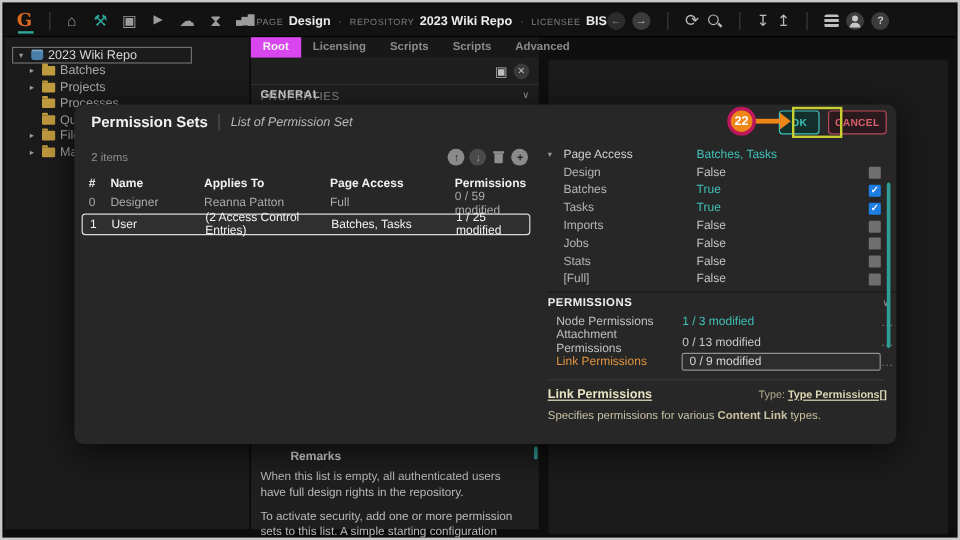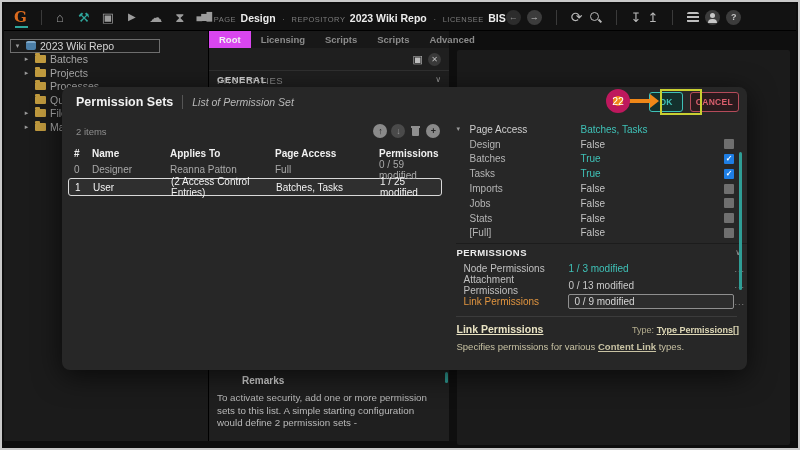--- a/index.html
+++ b/index.html
@@ -110,26 +110,26 @@
   .perm-row .lab.link { color:#e0943f; }
   .perm-row .val { width:122px; color:#c9c9c9; }
   .valbox { width:166px; border:1px solid #8f8f8f; border-radius:2px; background:#2d2d2d; padding:1px 5px; color:#d6d6d6; }
   .dots { margin-left:auto; margin-right:2px; color:#8a8a8a; font-size:9px; letter-spacing:1px; }
   .pr-divider { height:1px; background:#3b3b3b; margin:6px 10px 6px 0; }
   .help-head { display:flex; align-items:baseline; padding-right:8px; }
   .help-title { font-size:10.5px; font-weight:bold; color:#e9e3c3; text-decoration:underline; }
   .help-type { margin-left:auto; font-size:9px; color:#b4ad8e; }
   .help-type b { color:#ddd7b5; text-decoration:underline; font-weight:bold; }
   .help-desc { margin-top:6px; font-size:9.5px; color:#c8c2a3; }
-  .help-desc b { text-decoration:underline; }
+  .help-desc b { }
   .pr-scroll { position:absolute; right:5px; top:35px; width:3px; height:138px; background:#2f9e96; border-radius:2px; }
 
   
   .hl-box { position:absolute; left:658px; top:87px; width:42px; height:26px; border:2px solid #c9cf31; z-index:60; }
-  .an-circle { position:absolute; left:604px; top:87px; width:24px; height:24px; border-radius:50%; background:#ef8718; border:7px solid #be185d; color:#fff; font-size:10.5px; font-weight:normal; display:flex; align-items:center; justify-content:center; z-index:61; }
+  .an-circle { position:absolute; left:604px; top:87px; width:24px; height:24px; border-radius:50%; background:#ef8718; border:3px solid #be185d; color:#fff; font-size:10.5px; font-weight:bold; display:flex; align-items:center; justify-content:center; z-index:61; }
   .an-line { position:absolute; left:627px; top:97px; width:24px; height:4px; background:#ef8718; z-index:61; }
   .an-head { position:absolute; left:648px; top:92px; width:0; height:0; border-left:9px solid #ef8718; border-top:7px solid transparent; border-bottom:7px solid transparent; z-index:61; }
 </style>
 </head>
 <body>
 
 <div id="page">
 
   <div class="topbar">
     <span class="logo">G</span>
@@ -225,20 +225,21 @@
           <span class="saveg">▣</span>
           <span class="mini-circ">✕</span>
         </span>
       </div>
       <div class="general">
         <span class="ttl">GENERAL</span>
         <span class="chev">∨</span>
       </div>
       <div class="remarks">
         <h4>Remarks</h4>
+        <p>When this list is empty, all authenticated users have full design rights in the repository.</p>
         <p>To activate security, add one or more permission sets to this list. A simple starting configuration would define 2 permission sets -</p>
       </div>
       <div class="mid-scroll"></div>
     </div>
 
     <div class="rightpanel">
       <div class="rp-inner"></div>
     </div>
   </div>
 

